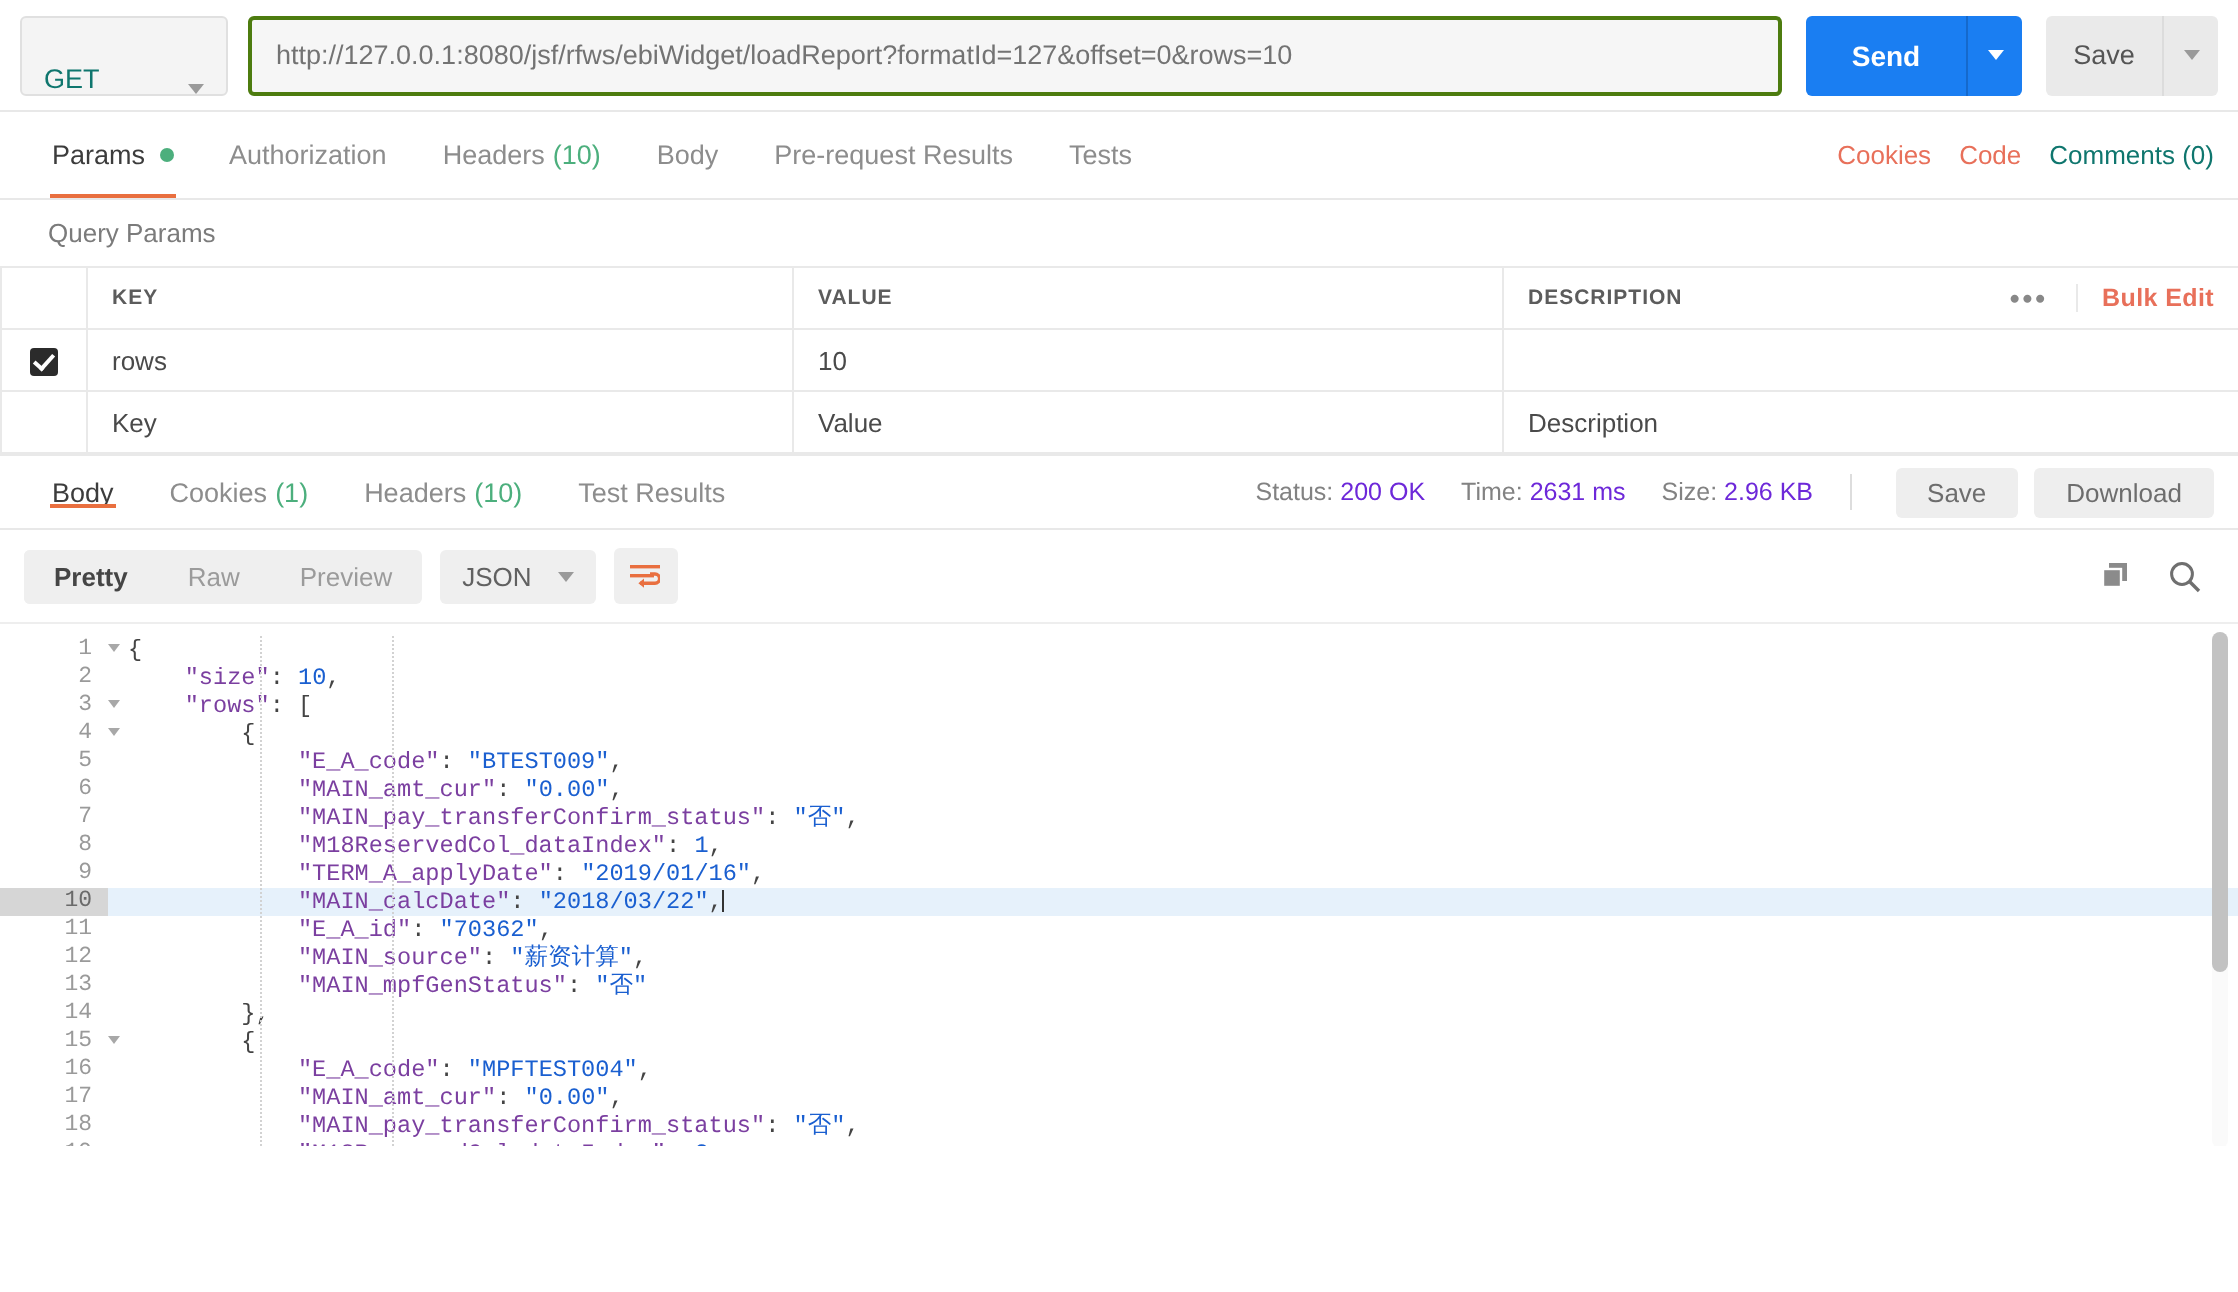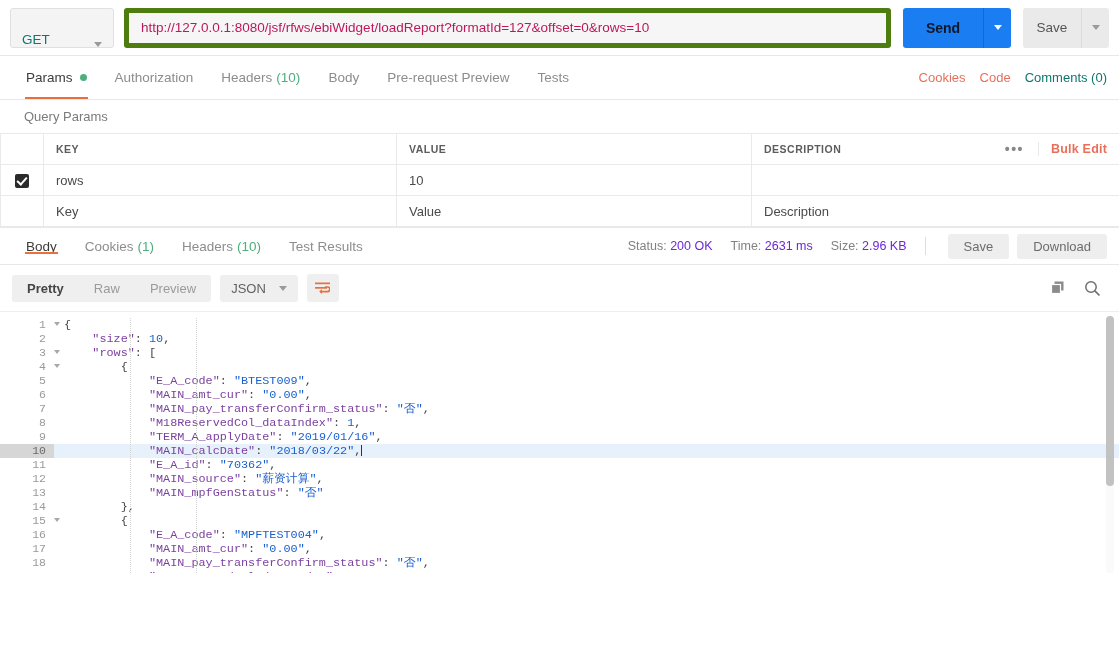--- a/index.html
+++ b/index.html
@@ -36,35 +36,35 @@
   .caret {
     width: 0; height: 0;
     border-left: 4.5px solid transparent;
     border-right: 4.5px solid transparent;
     border-top: 5px solid #9a9a9a;
   }
   .url-input {
     flex: 1 1 auto;
     height: 40px;
     margin-left: 10px;
-    border: 5px solid #4d7c0f;
+    border: 2px solid #4d7c0f;
     border-radius: 3px;
     background: #f6f6f6;
     display: flex; align-items: center;
     padding: 0 12px;
     font-size: 13.5px;
-    color: #be185d;
+    color: #737373;
     overflow: hidden;
     white-space: nowrap;
   }
   .send-group {
     display: flex; margin-left: 12px; flex: 0 0 auto;
   }
   .send-btn {
-    background: #1a7ef2; color: #0f172a;
+    background: #1a7ef2; color: #ffffff;
     height: 40px; width: 80px;
     border-radius: 3px 0 0 3px;
     display: flex; align-items: center; justify-content: center;
     font-size: 14px; font-weight: bold;
     cursor: pointer;
   }
   .send-caret {
     background: #1a7ef2;
     height: 40px; width: 28px;
     border-radius: 0 3px 3px 0;
@@ -354,21 +354,21 @@
         <span>Authorization</span>
       </div>
       <div class="tab">
         <span>Headers</span>
         <span class="count">(10)</span>
       </div>
       <div class="tab">
         <span>Body</span>
       </div>
       <div class="tab">
-        <span>Pre-request Preview</span>
+        <span>Pre-request Results</span>
       </div>
       <div class="tab">
         <span>Tests</span>
       </div>
     </div>
   <div class="tabs-right" id="req-actions">
       <span class="link-act">Cookies</span>
       <span class="link-act">Code</span>
       <span class="link-act muted">Comments (0)</span>
     </div>

